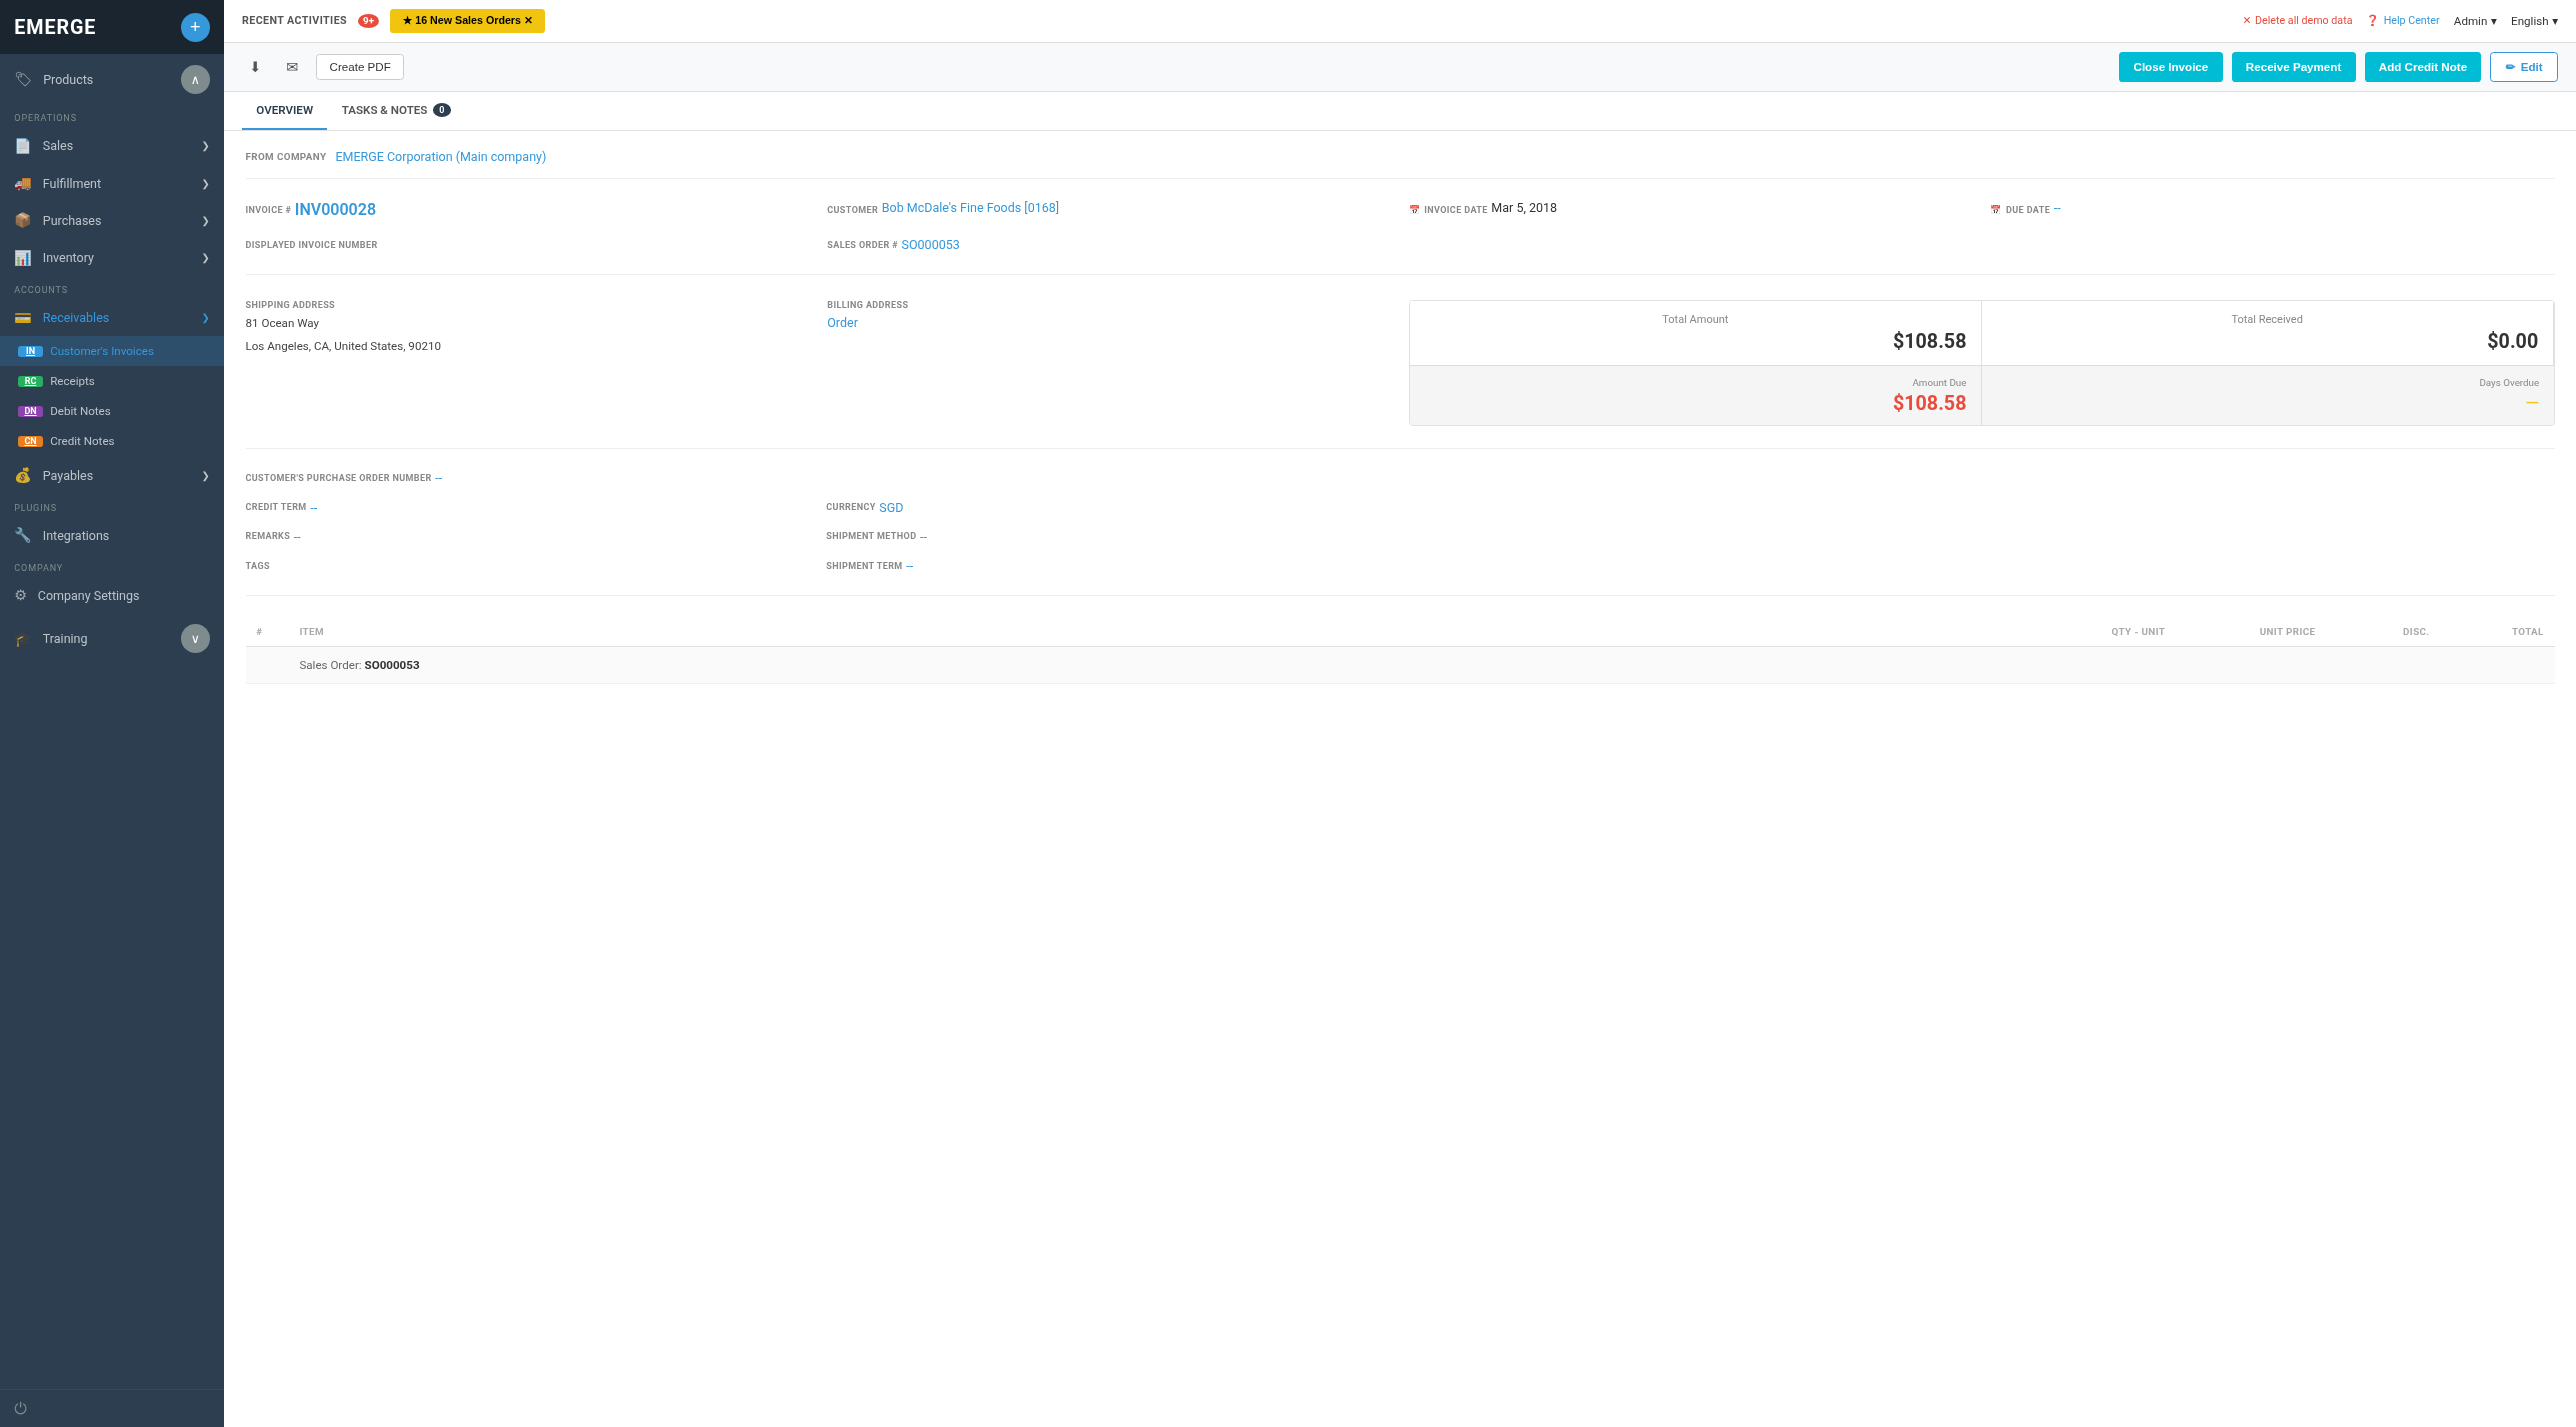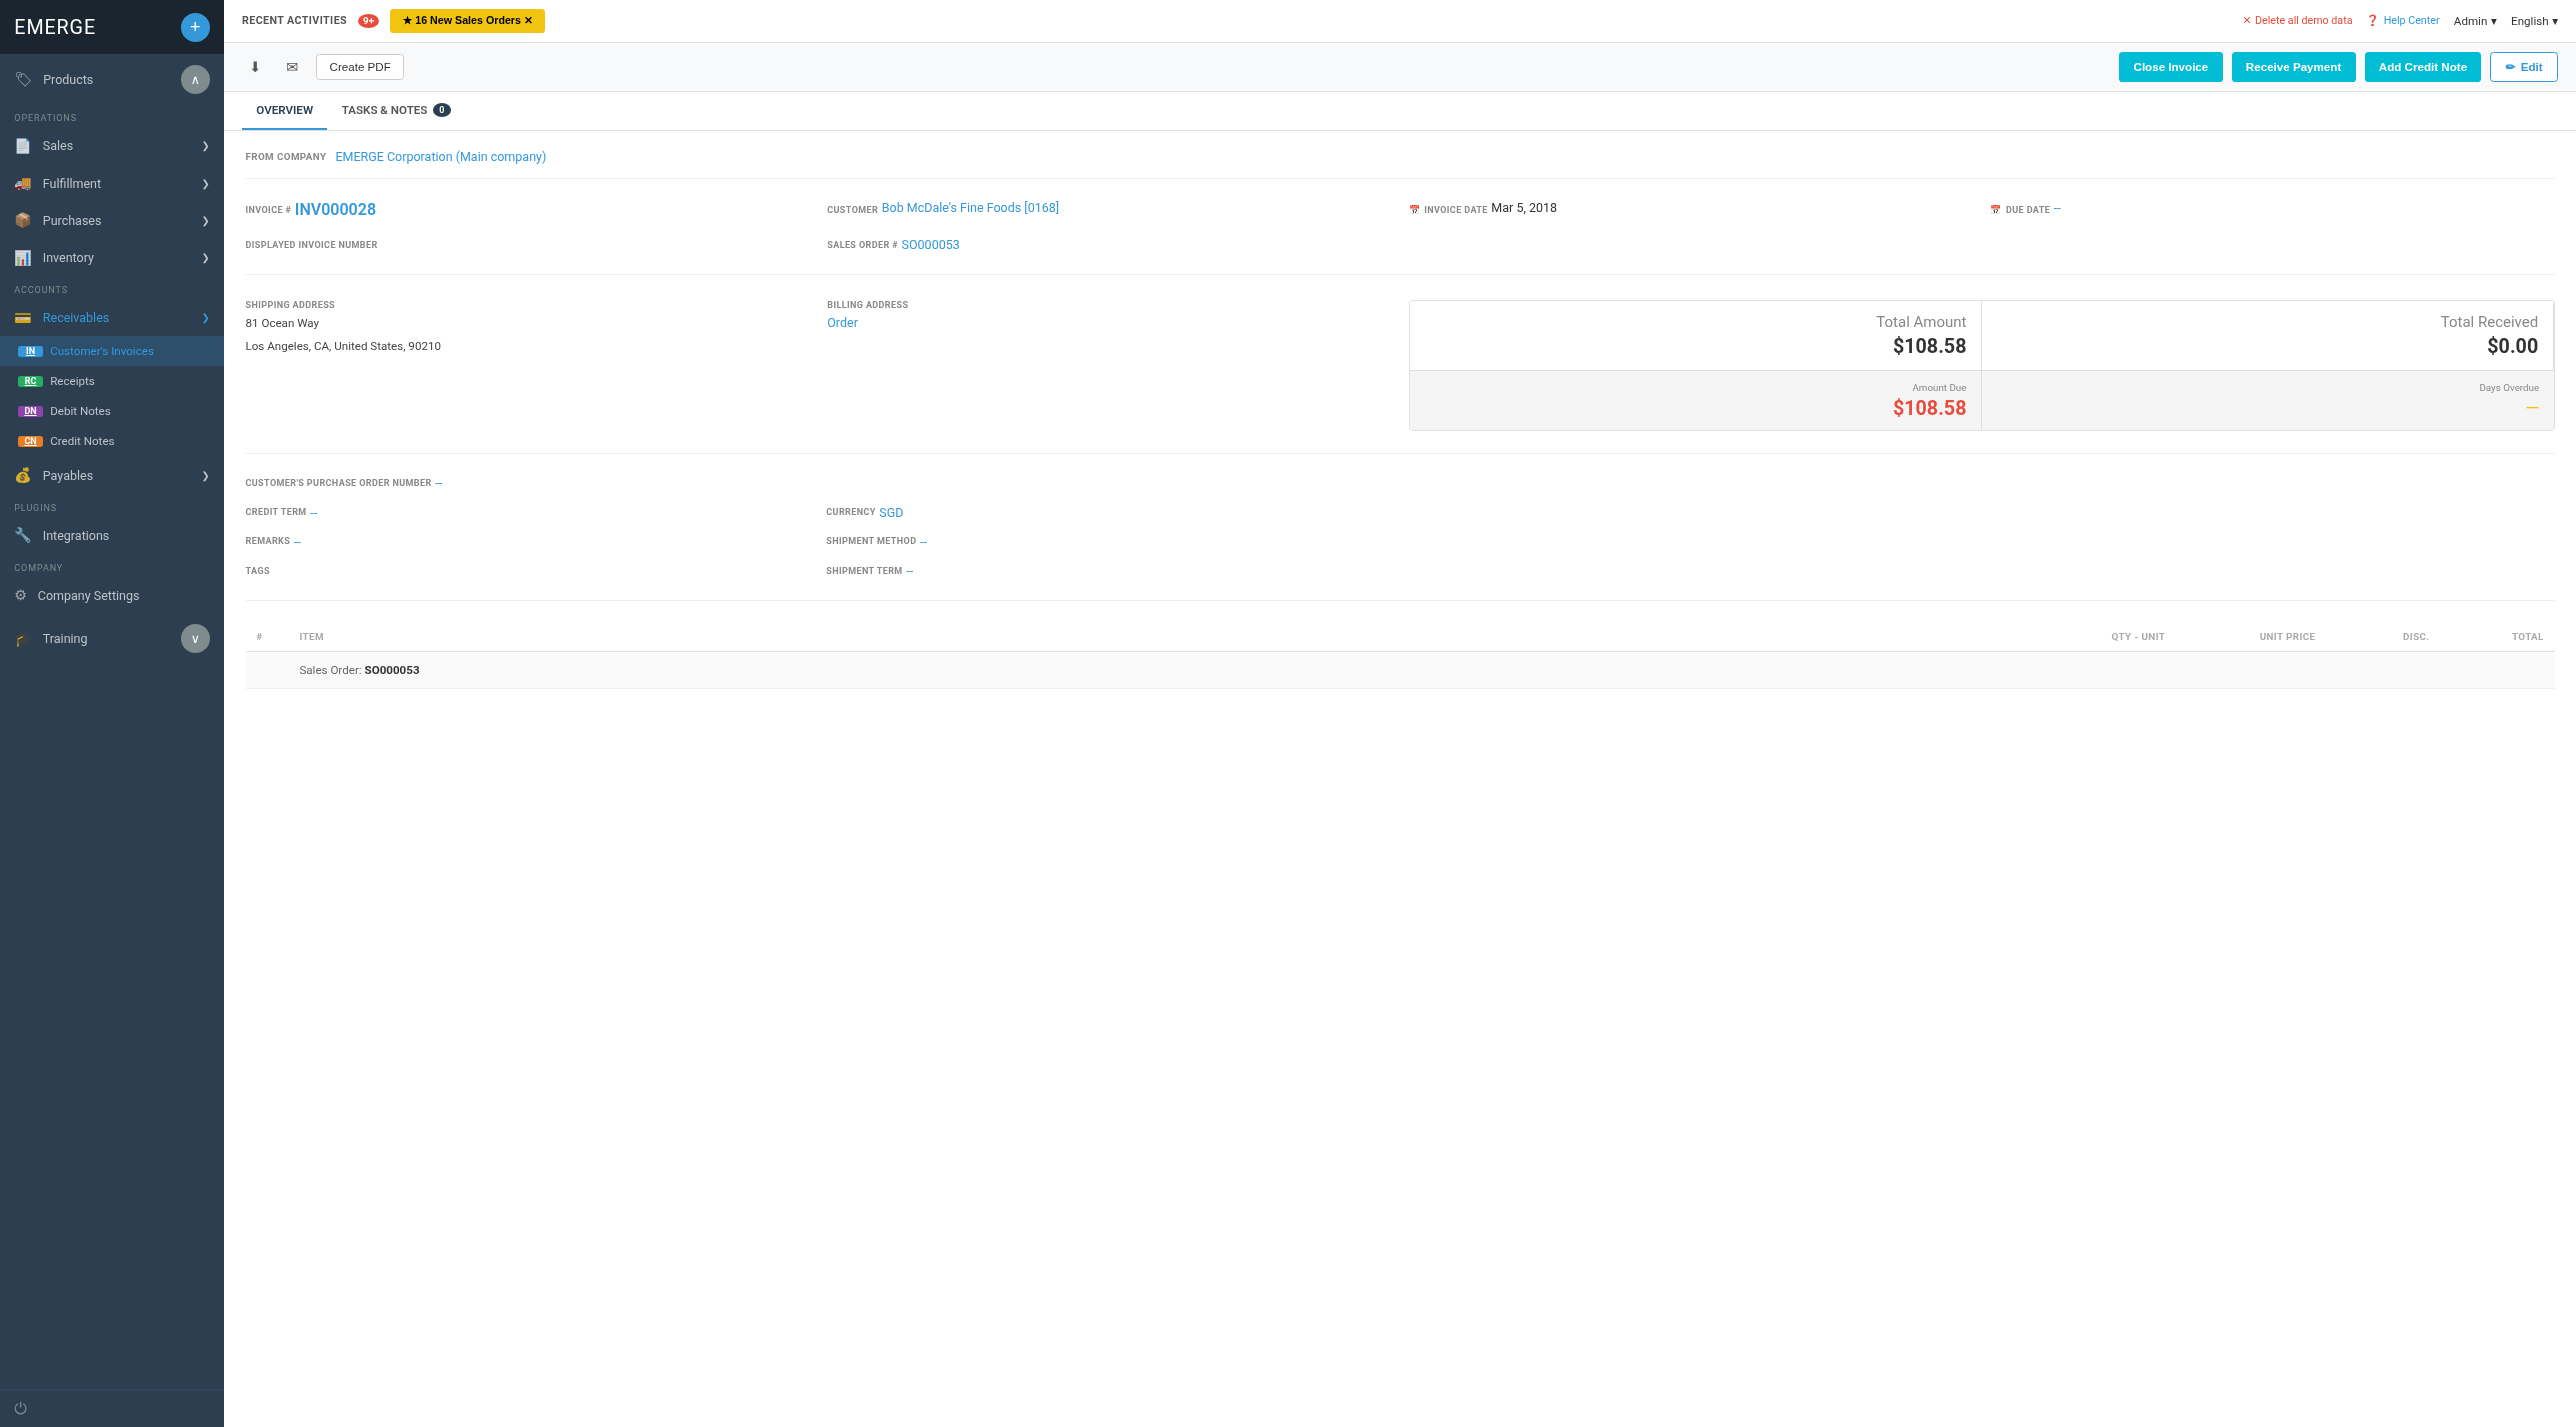--- a/index.html
+++ b/index.html
@@ -19,21 +19,21 @@
     #sidebar-header {
       display: flex;
       align-items: center;
       justify-content: space-between;
       padding: 12.5px 14.3px;
       background: #1a252f;
     }
     .logo-text {
       color: white;
       font-size: 19.7px;
-      font-weight: 400;
+      font-weight: 700;
       letter-spacing: 0.9px;
     }
     .add-btn {
       background: #3498db;
       border: none;
       border-radius: 50%;
       width: 29px;
       height: 29px;
       color: white;
       font-size: 18px;
@@ -318,21 +318,21 @@
     }
     .amount-cell {
       padding: 12.5px 14.3px;
       display: flex;
       flex-direction: column;
       gap: 3.6px;
       background: white;
       border-right: 0.9px solid #e0e0e0;
     }
     .amount-cell:last-child { border-right: none; }
-    .amount-label { font-size: 15px; color: #888; text-align: right; }
+    .amount-label { font-size: 11px; color: #888; text-align: center; }
     .amount-value { font-size: 19.7px; font-weight: 700; color: #333; text-align: right; }
     .amount-due-row {
       display: grid;
       grid-template-columns: 1fr 1fr;
       background: #f5f5f5;
       border-top: 1.8px solid #ddd;
     }
     .due-cell {
       padding: 12.5px 14.3px;
       display: flex;

